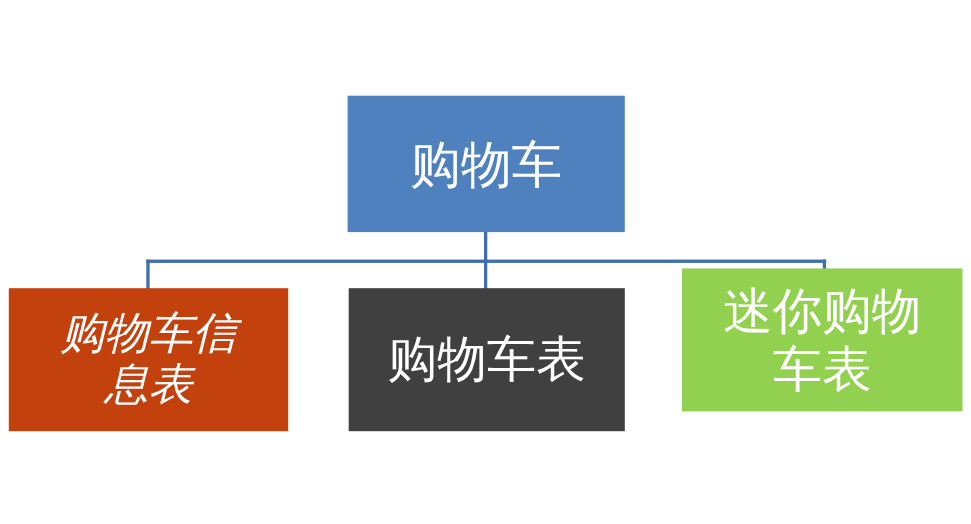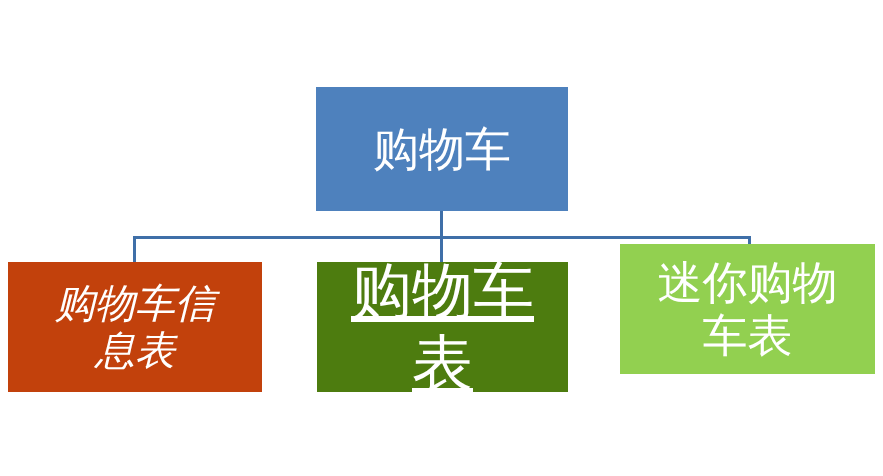--- a/index.html
+++ b/index.html
@@ -61,23 +61,22 @@
     background: #c2410c;
     font-size: 40px;
     font-style: italic;
   }
 
   #node-child-1 {
     left: 317px;
     top: 262px;
     width: 251px;
     height: 130px;
-    background: #4d7c0f;
-    font-size: 61px;
-    text-decoration: underline;
+    background: #404040;
+    font-size: 45px;
   }
 
   #node-child-2 {
     left: 620px;
     top: 244px;
     width: 255px;
     height: 130px;
     background: #92D050;
     font-size: 45px;
   }

